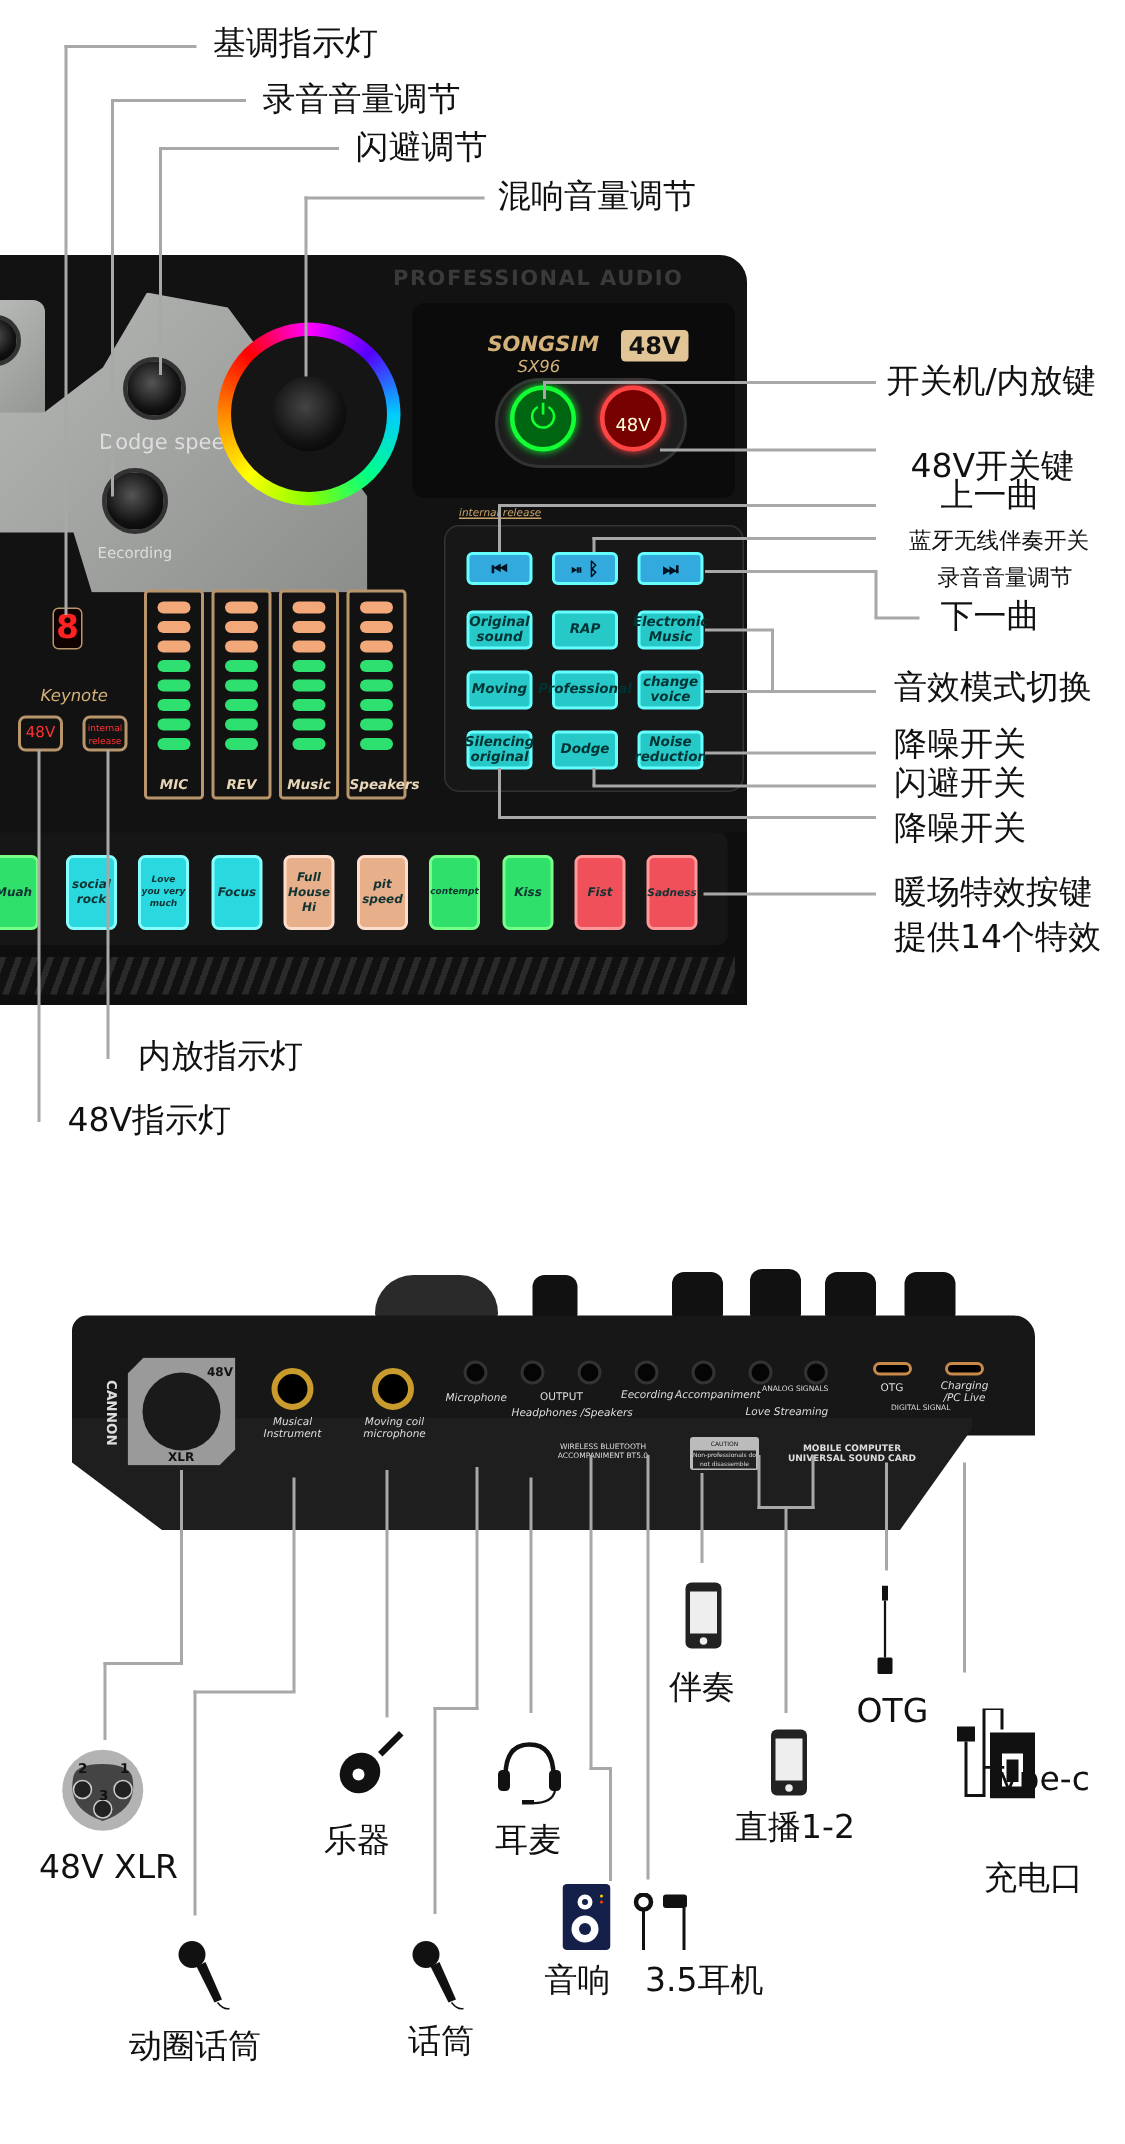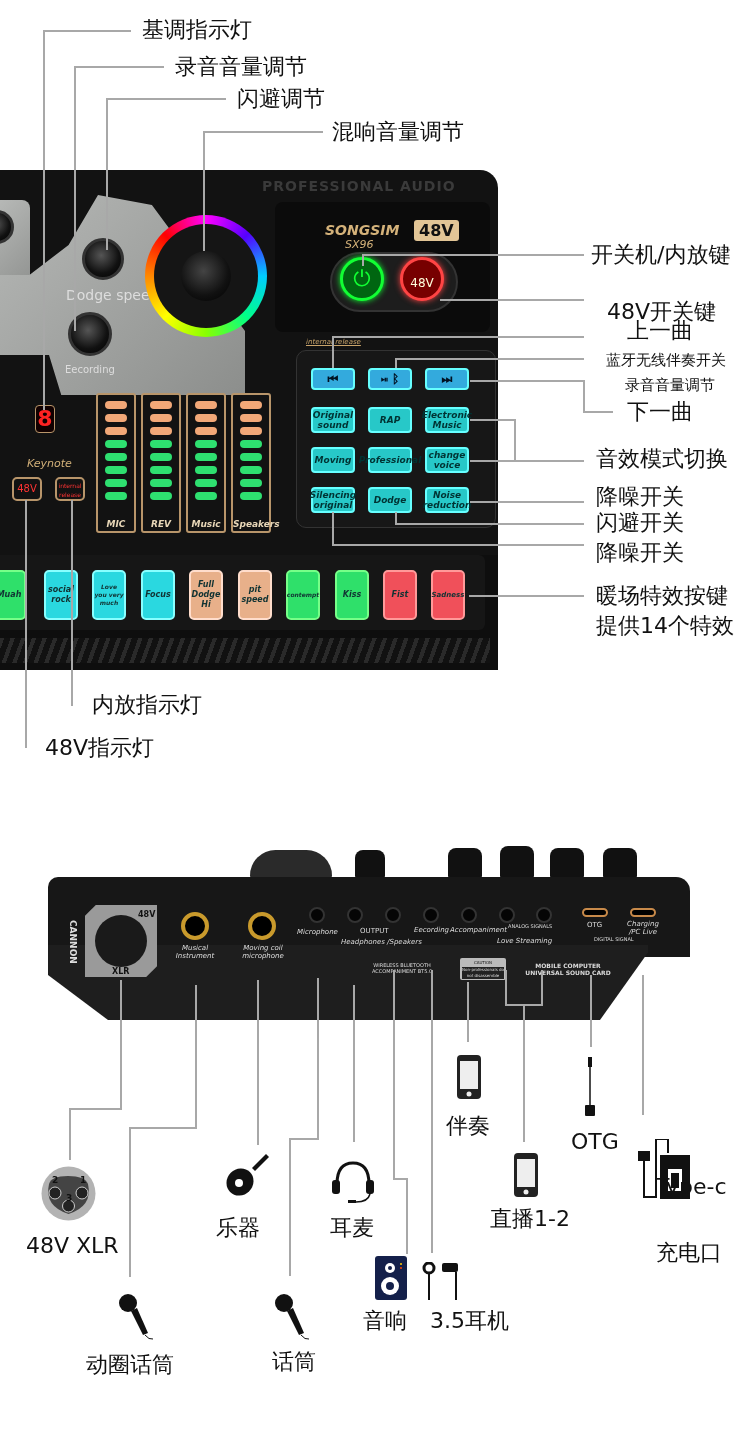--- a/index.html
+++ b/index.html
@@ -142,21 +142,21 @@
 <div class="btn-c" style="left:311px;top:487px">Silencing original</div>
 <div class="btn-c" style="left:368px;top:487px">Dodge</div>
 <div class="btn-c" style="left:425px;top:487px">Noise reduction</div>
 
 <div class="fx-strip"></div>
 <div class="fx-bar"></div>
 <div class="fx" style="left:-8px;background:#2fe06a;border-color:#7f8">Muah</div>
 <div class="fx" style="left:44px;background:#2ad8e0;border-color:#8ff">social rock</div>
 <div class="fx" style="left:92px;background:#2ad8e0;border-color:#8ff;font-size:6px;line-height:8px">Love you very much</div>
 <div class="fx" style="left:141px;background:#2ad8e0;border-color:#8ff">Focus</div>
-<div class="fx" style="left:189px;background:#e8b08a;border-color:#fdc">Full Dodge Hi</div>
+<div class="fx" style="left:189px;background:#e8b08a;border-color:#fdc">Full House Hi</div>
 <div class="fx" style="left:238px;background:#e8b08a;border-color:#fdc">pit speed</div>
 <div class="fx" style="left:286px;background:#2fe06a;border-color:#7f8;font-size:6px">contempt</div>
 <div class="fx" style="left:335px;background:#2fe06a;border-color:#7f8">Kiss</div>
 <div class="fx" style="left:383px;background:#f0505a;border-color:#f99">Fist</div>
 <div class="fx" style="left:431px;background:#f0505a;border-color:#f99;font-size:7px">Sadness</div>
 <div class="grill"></div>
 
 <div class="line" style="left:43px;top:30px;width:2px;height:380px"></div>
 <div class="line" style="left:43px;top:30px;width:88px;height:2px"></div>
 <div class="line" style="left:74px;top:66px;width:2px;height:265px"></div>

